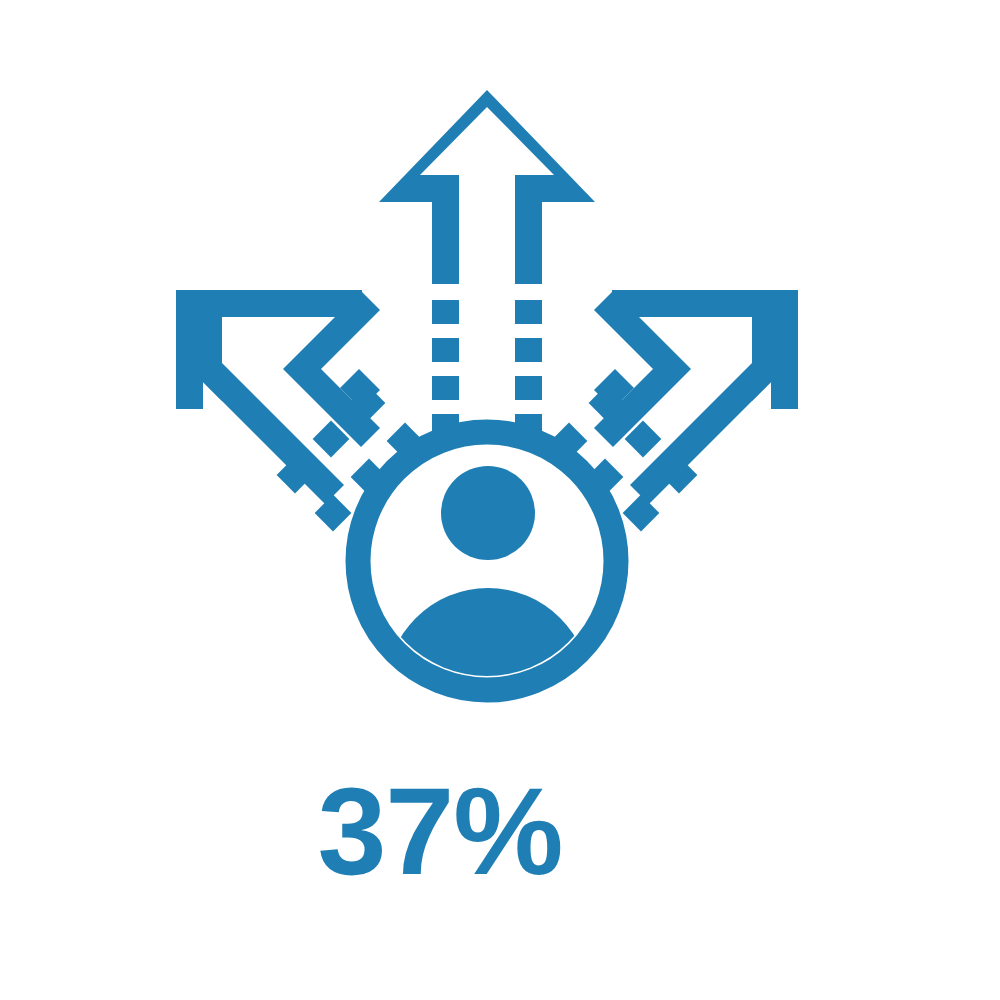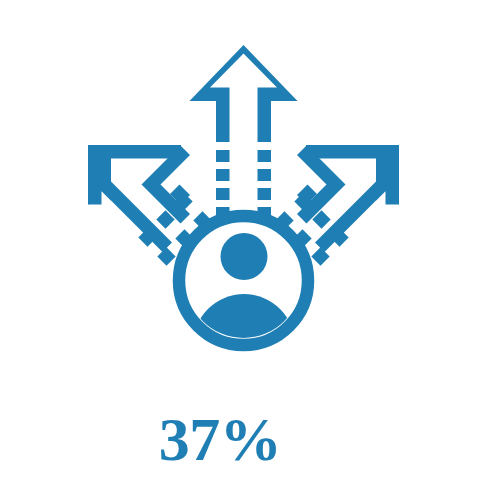--- a/index.html
+++ b/index.html
@@ -25,24 +25,24 @@
     position: absolute;
     left: 0;
     top: 0;
     width: 500px;
     height: 500px;
     display: block;
   }
   #stat-value {
     position: absolute;
     left: 0;
-    top: 408px;
+    top: 386px;
     width: 440px;
     text-align: center;
-    font-family: Liberation Serif, serif;
+    font-family: Liberation Sans, sans-serif;
     font-size: 62px;
     font-weight: bold;
     letter-spacing: -0.5px;
     line-height: 62px;
     color: #1f7fb4;
     white-space: nowrap;
     user-select: none;
   }
 </style>
 </head>

